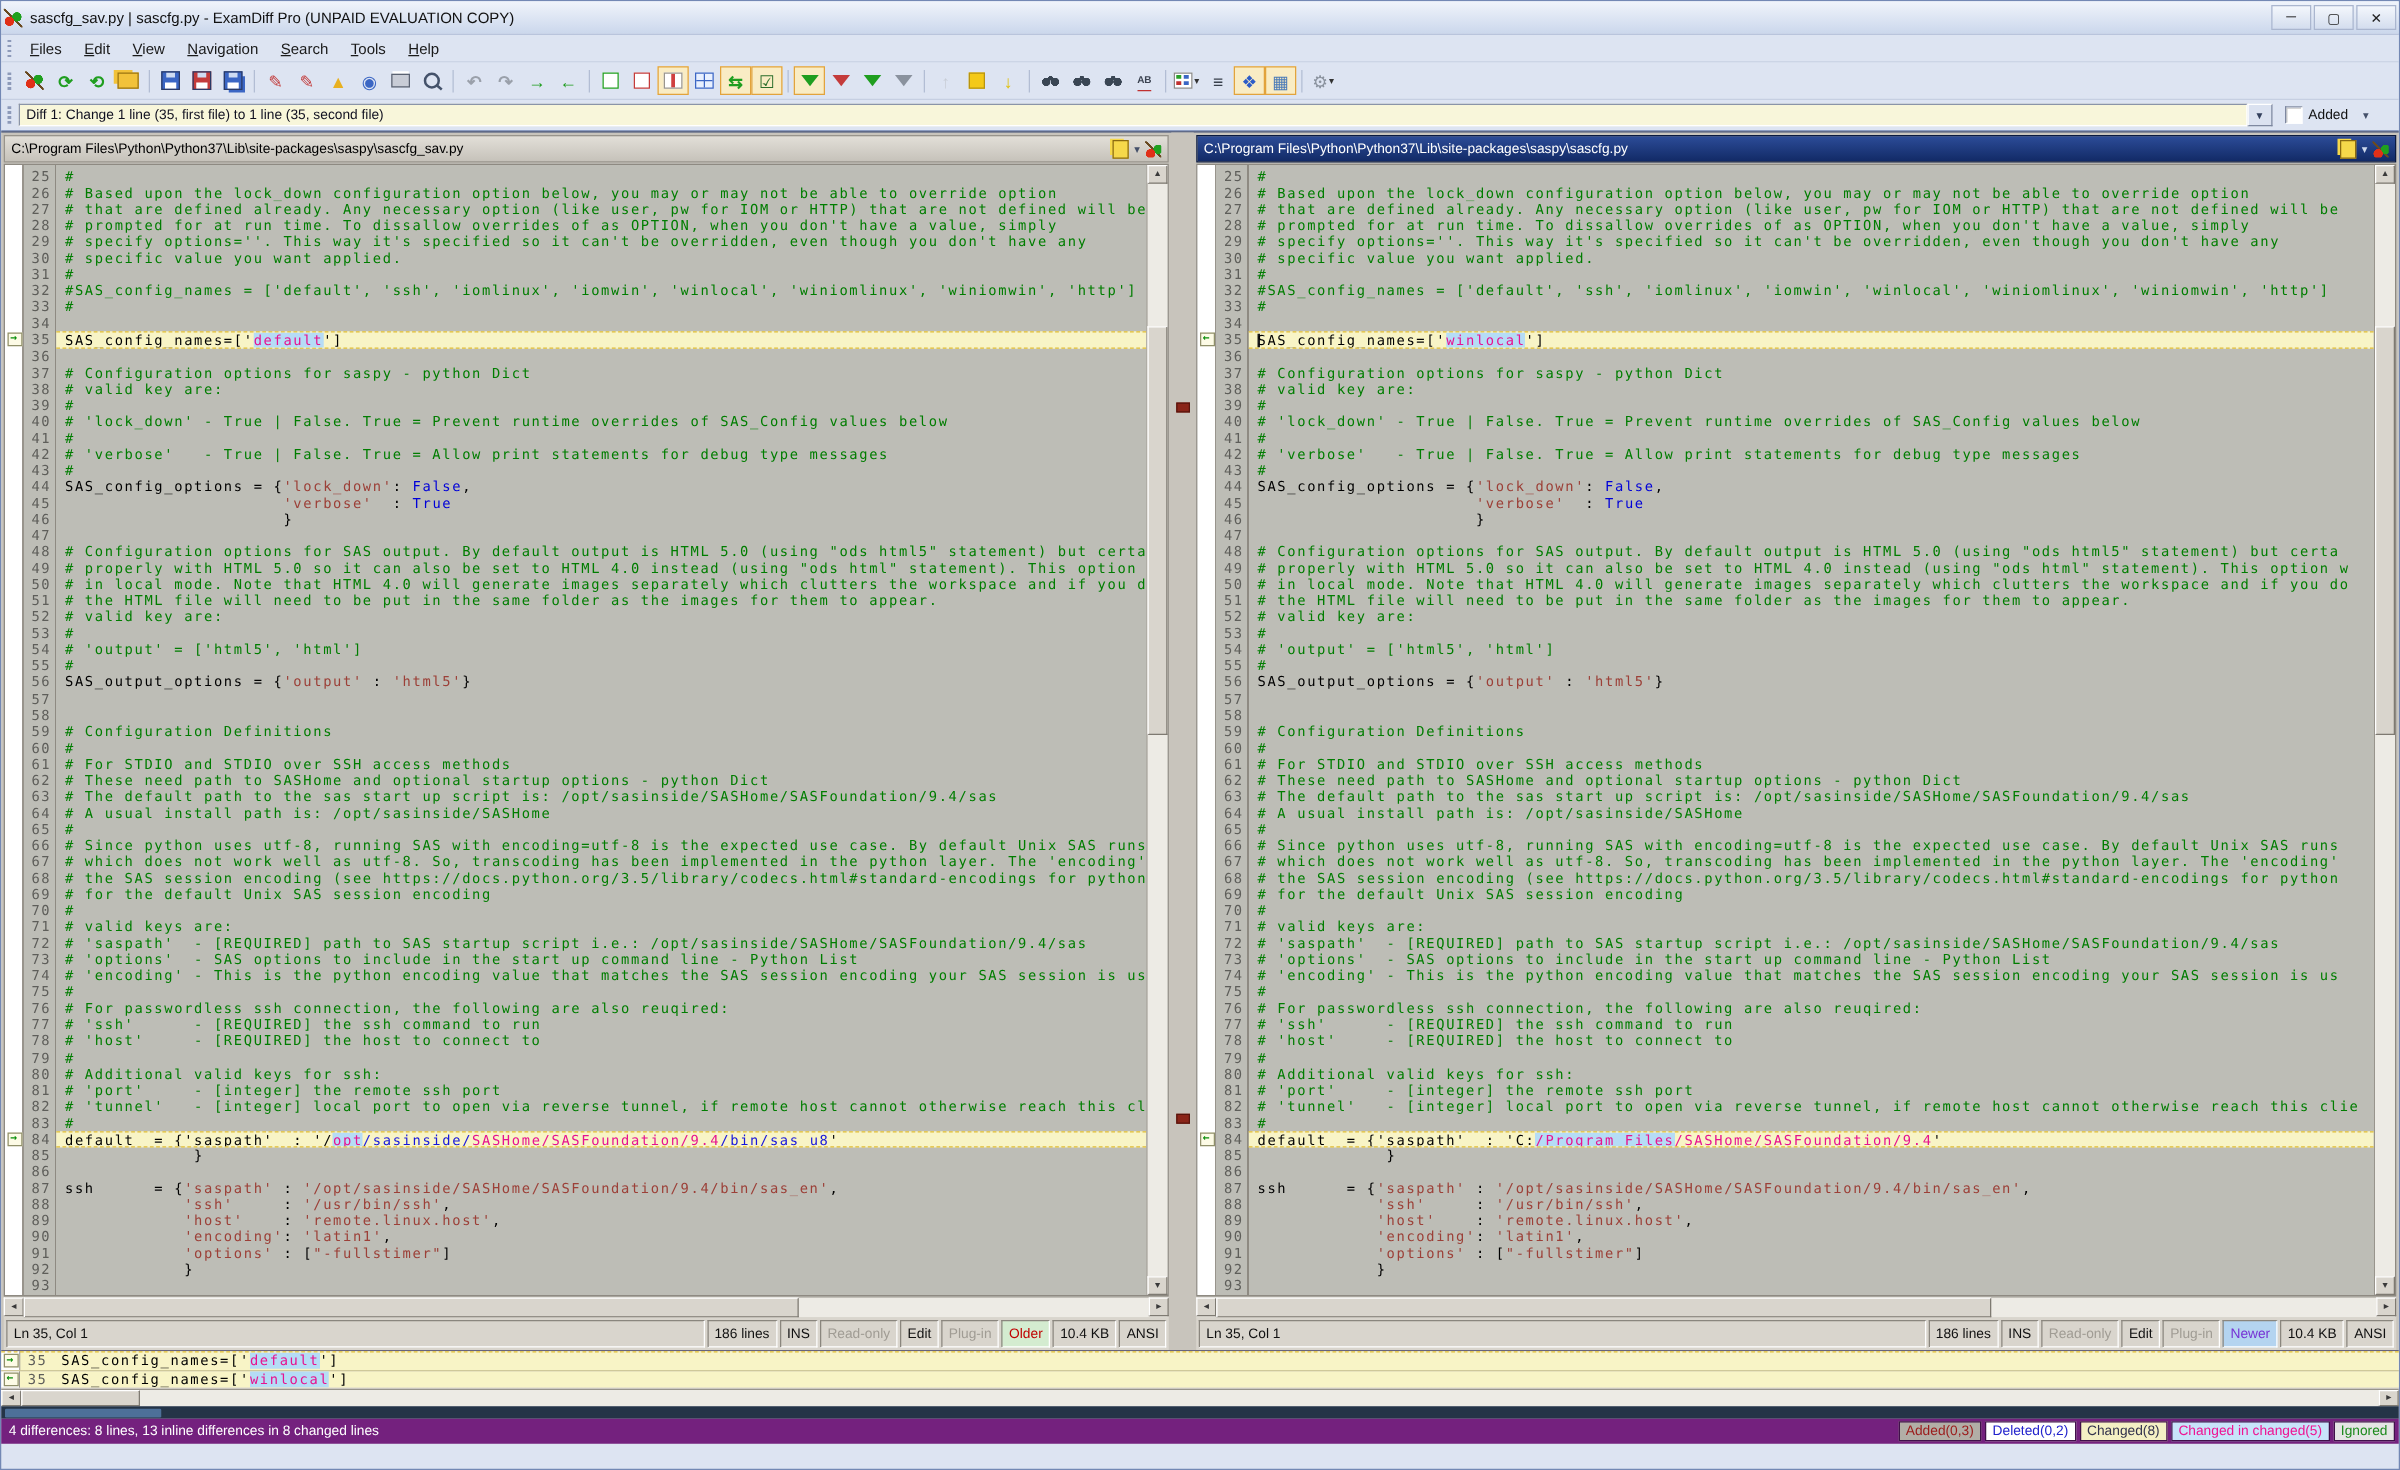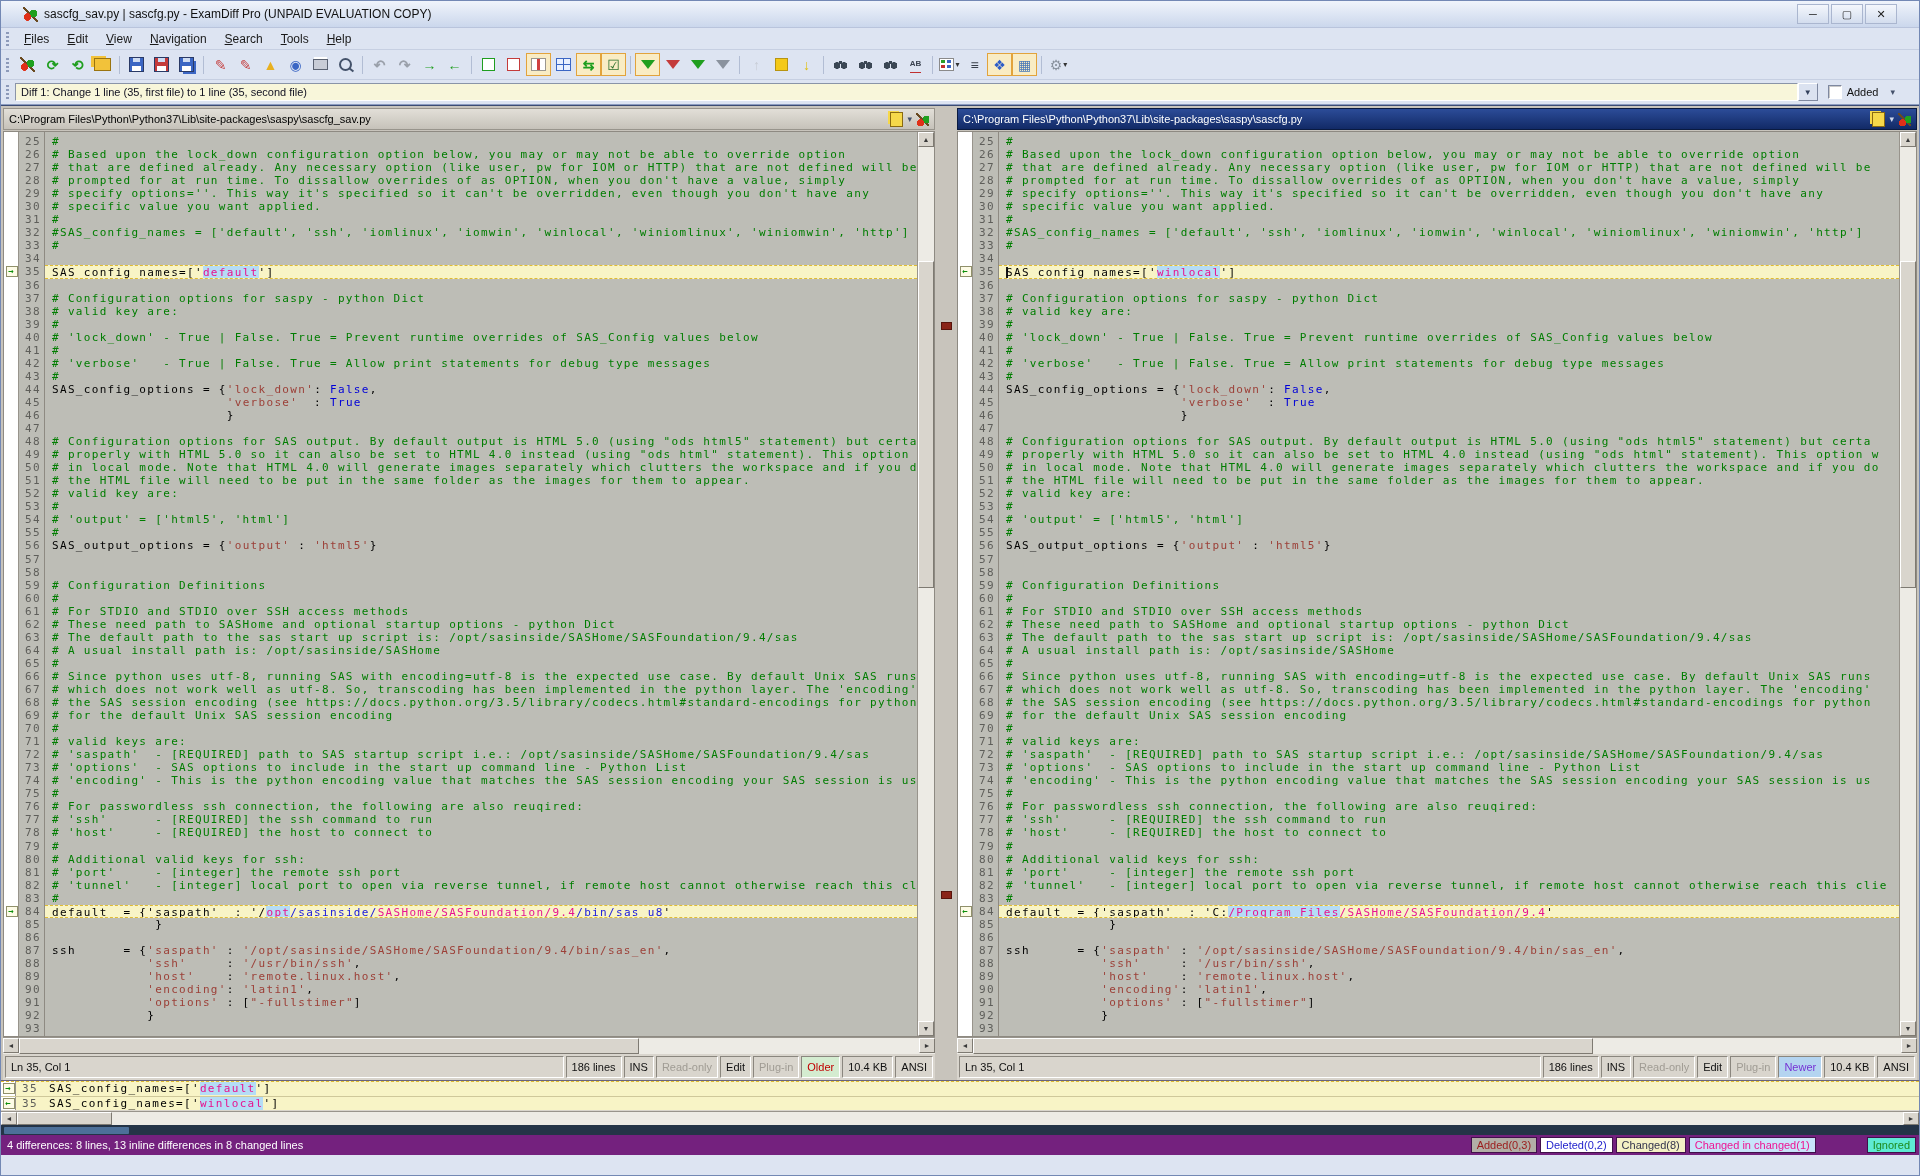--- a/index.html
+++ b/index.html
@@ -1,20 +1,20 @@
 <!DOCTYPE html>
 <html><head>
 <meta charset="utf-8">
 <style>
   html,body{margin:0;padding:0;background:#aebad2;}
   body{width:1920px;height:1176px;overflow:hidden;font-family:"Liberation Sans",sans-serif;}
   .window{width:1920px;height:1176px;box-sizing:border-box;border:1px solid #7388b4;background:#dde4f2;display:flex;flex-direction:column;}
 
   
-  .titlebar{height:26px;flex:none;display:flex;align-items:center;padding:0 22px;
+  .titlebar{height:26px;flex:none;display:flex;align-items:center;padding:0 2px;
     background:linear-gradient(#f0f4fb,#cbd7ec);border-bottom:1px solid #b9c4dc;font-size:12px;color:#111;}
   .titlebar .title{margin-left:6px;}
   .winbtns{margin-left:auto;display:flex;gap:2px;}
   .winbtn{width:30px;height:18px;display:flex;align-items:center;justify-content:center;font-size:11px;color:#222;
     background:linear-gradient(#f4f7fc,#d3ddee);border:1px solid #aab6cf;}
 
   
   .cherries{width:15px;height:15px;display:inline-block;flex:none;background:
     radial-gradient(circle at 4.5px 10px,#e03018 0 3.6px,transparent 3.9px),
     radial-gradient(circle at 10.5px 6.5px,#1fa01f 0 3.6px,transparent 3.9px),
@@ -1135,18 +1135,18 @@
   <div class="outstrip">
     <div class="outthumb"></div>
   </div>
 
   <div class="statusbot">
     <span>4 differences: 8 lines, 13 inline differences in 8 changed lines</span>
     <span class="badges" id="badges">
         <span class="badge" style="color: rgb(155, 27, 27); background: rgb(178, 174, 166);">Added(0,3)</span>
         <span class="badge" style="color: rgb(34, 34, 204); background: rgb(255, 255, 255);">Deleted(0,2)</span>
         <span class="badge" style="color: rgb(51, 51, 77); background: rgb(244, 240, 196);">Changed(8)</span>
-        <span class="badge" style="color: rgb(238, 20, 147); background: rgb(200, 228, 250);">Changed in changed(1)</span>
-        <span class="badge" style="color: rgb(29, 138, 29); background: #5eead4; margin-left: 48px;">Ignored</span>
+        <span class="badge" style="color: rgb(238, 20, 147); background: rgb(200, 228, 250);">Changed in changed(5)</span>
+        <span class="badge" style="color: rgb(29, 138, 29); background: #e5e5e5;">Ignored</span>
       </span>
   </div>
 
 </div>
 
 </body></html>

